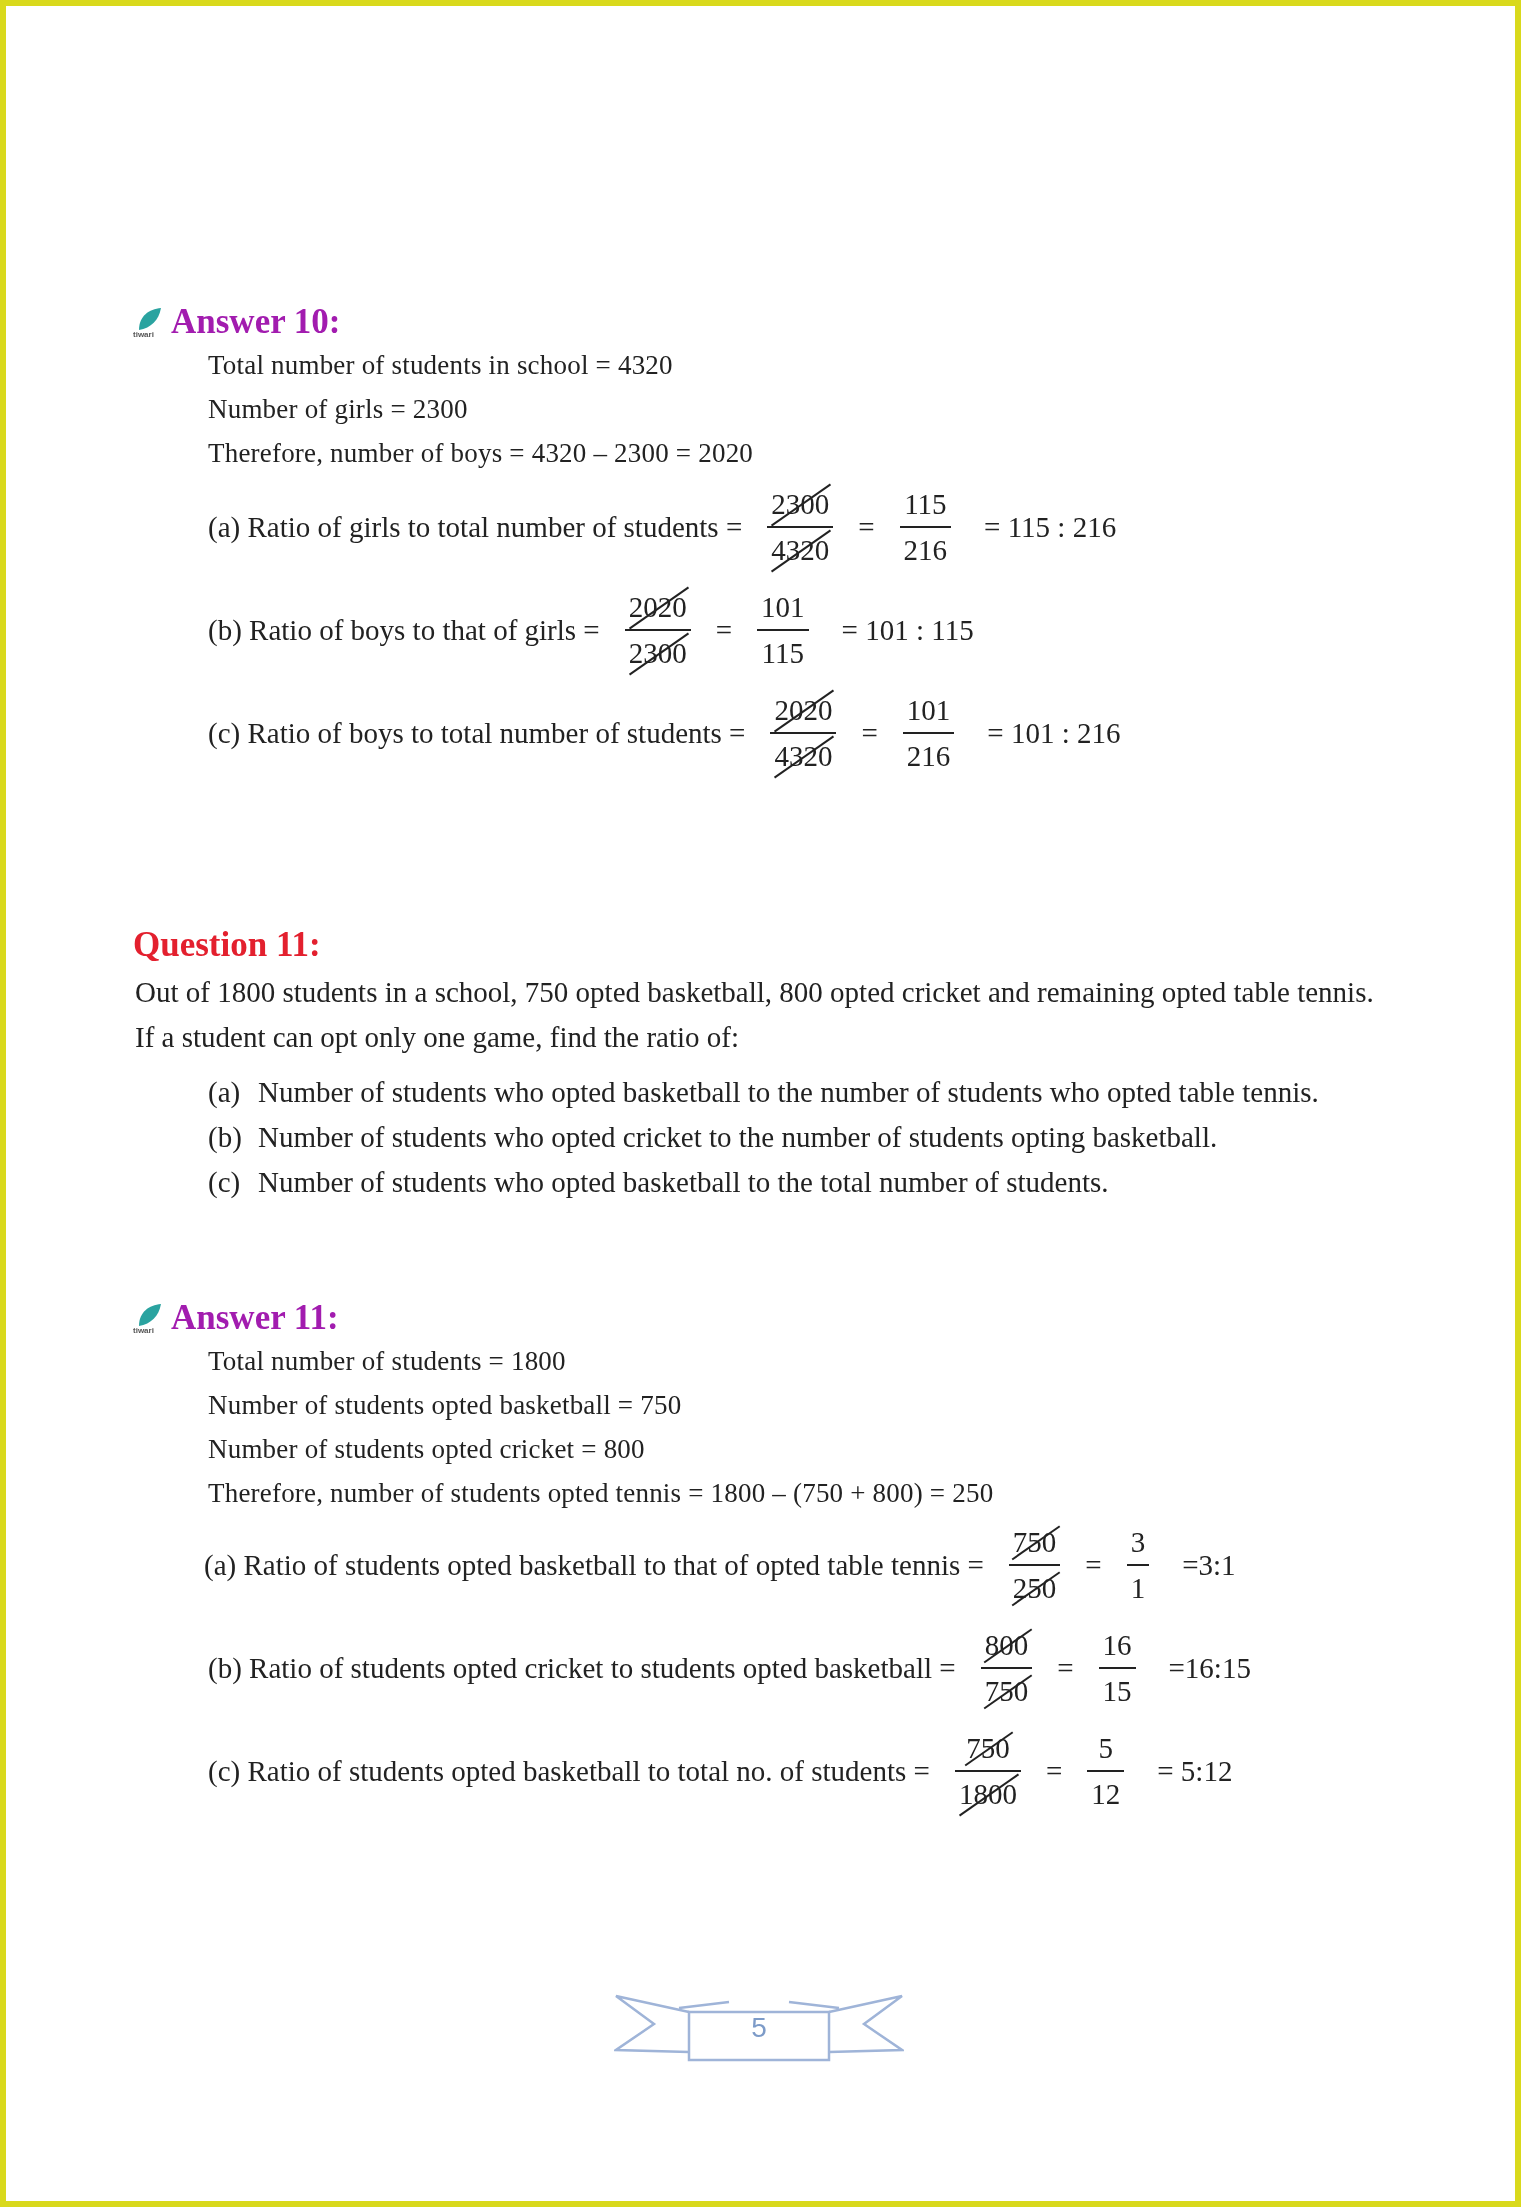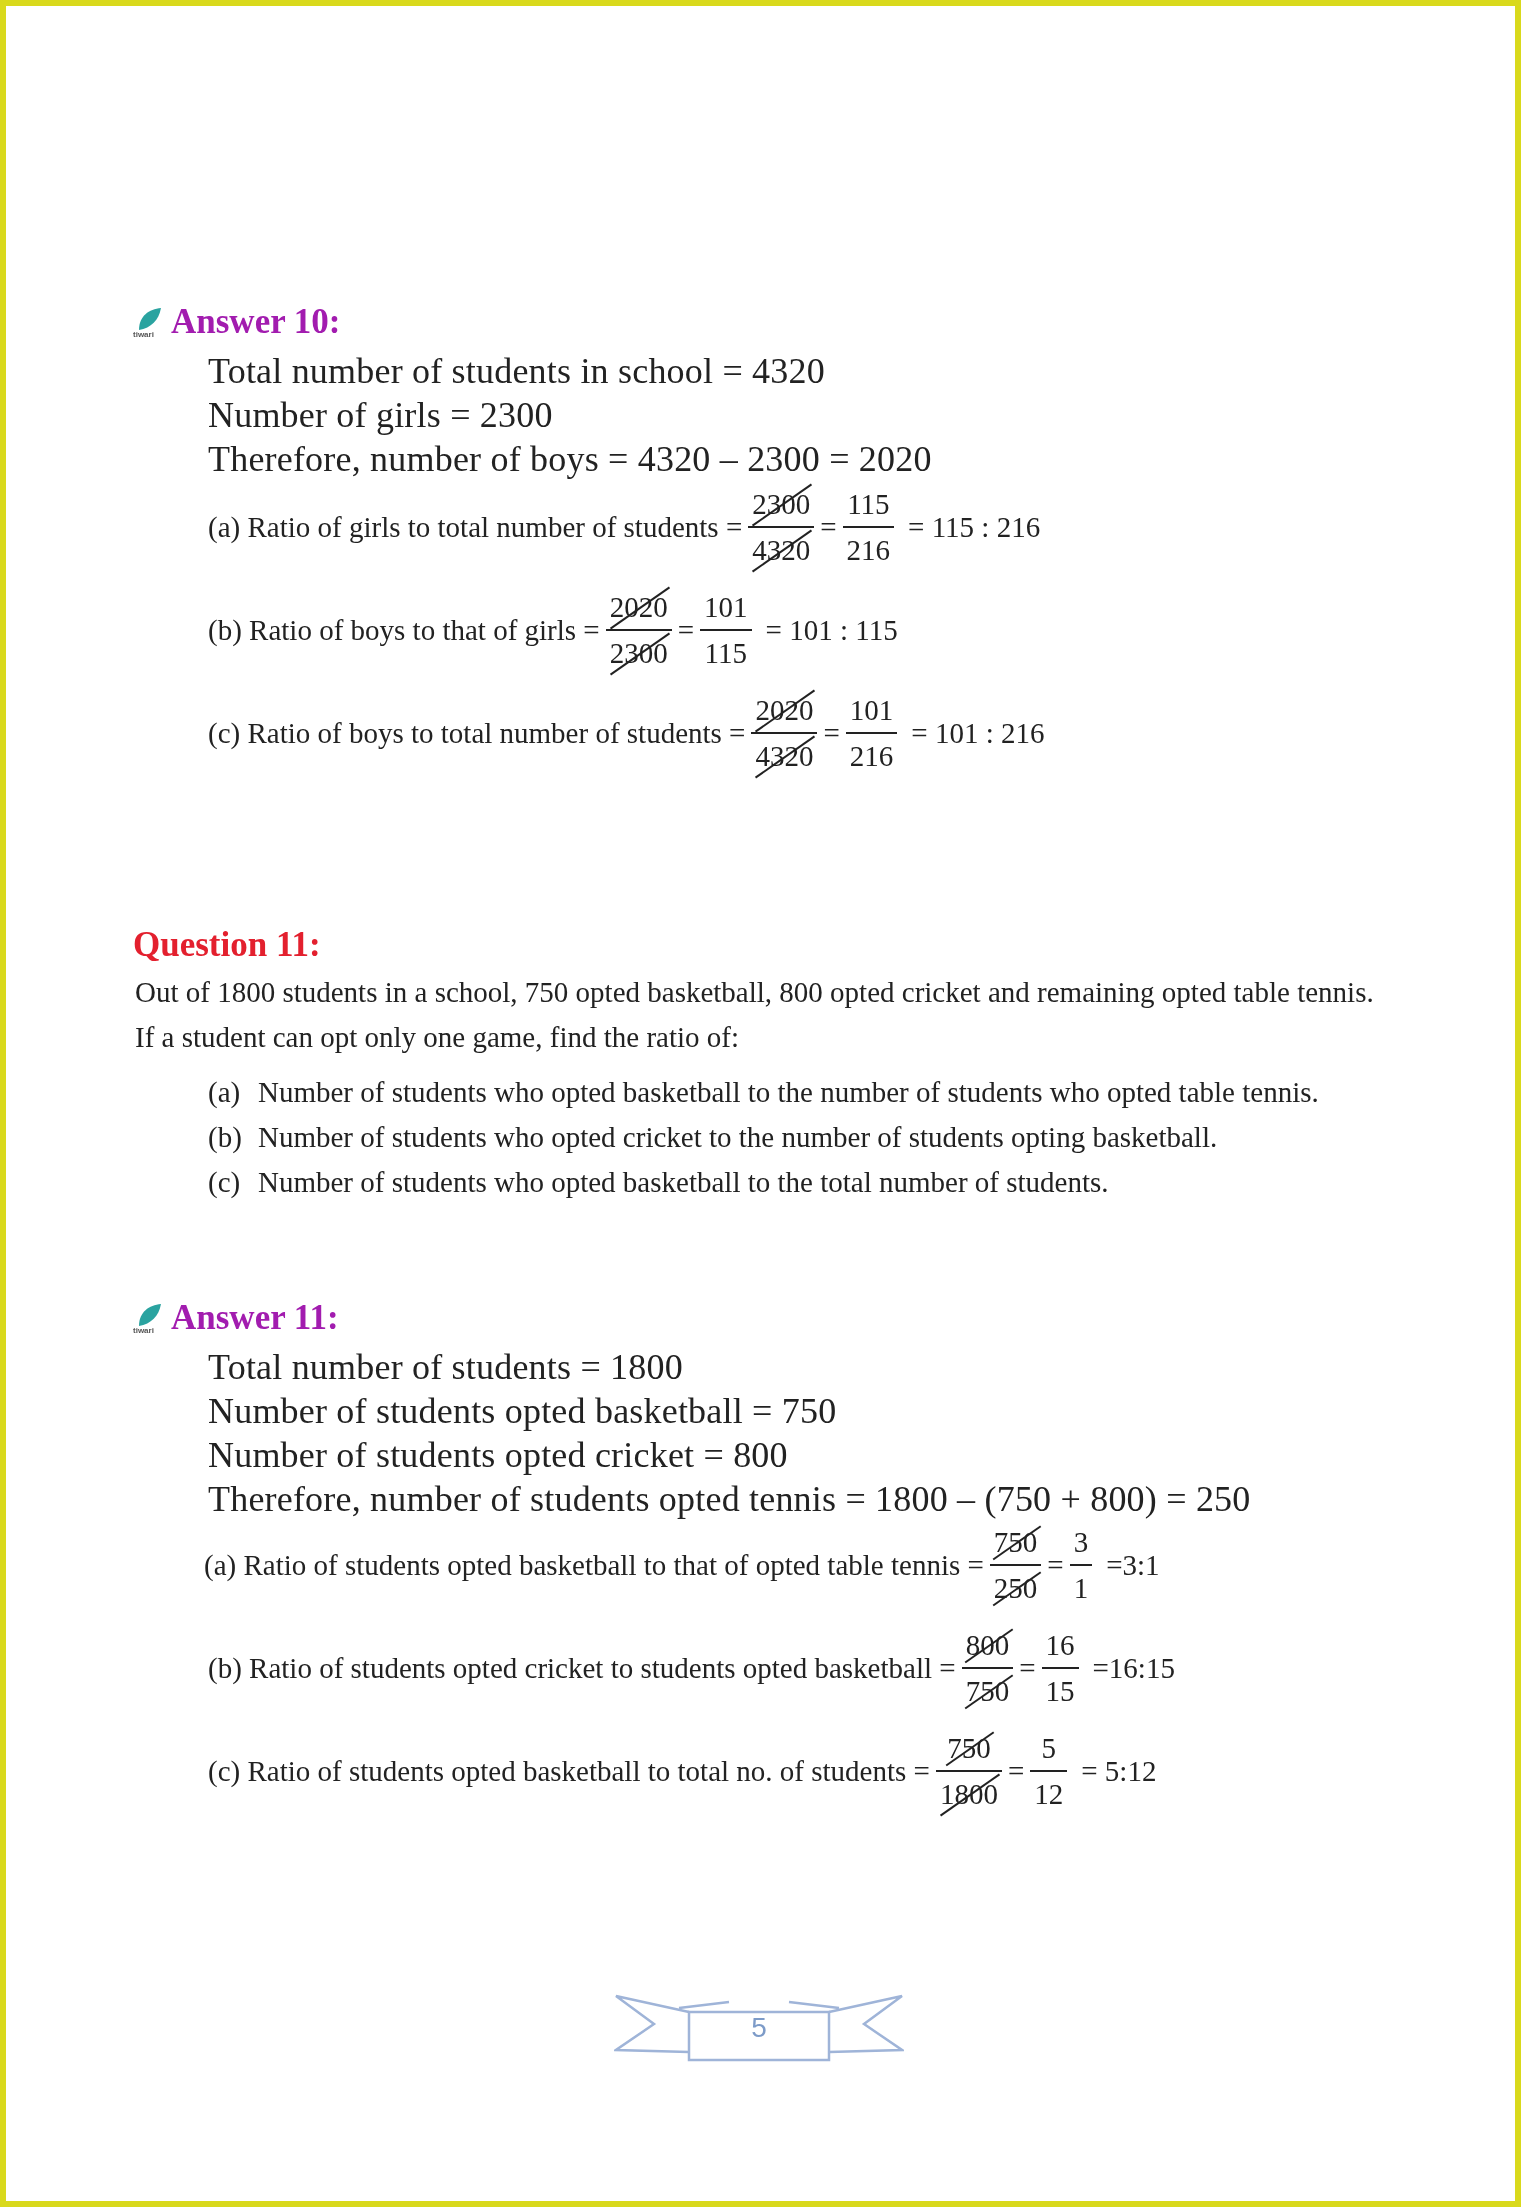--- a/index.html
+++ b/index.html
@@ -4,23 +4,23 @@
 <style>
   html, body { margin:0; padding:0; }
   body { width:1521px; height:2207px; background:#fff; position:relative; overflow:hidden;
          font-family:"Liberation Serif", "DejaVu Serif", serif; color:#222; }
   .frame { position:absolute; left:0; top:0; width:1521px; height:2207px; box-sizing:border-box;
            border:6px solid #d9d91c; }
   .heading { position:absolute; font-weight:bold; font-size:35px; display:flex; align-items:center; }
   .heading.ans { color:#a21caf; }
   .heading.q { color:#e3202e;justify-content:center; }
   .logo { width:30px; height:32px; margin-right:8px; position:relative; }
-  .line { position:absolute; font-size:36px; white-space:nowrap; letter-spacing:0.2px; }
+  .line { position:absolute; font-size:27px; white-space:nowrap; letter-spacing:0.2px; }
   .para { position:absolute; font-size:29px; line-height:45px; }
-  .fracrow { position:absolute; font-size:29px; white-space:nowrap; display:flex; align-items:center; }
+  .fracrow { position:absolute; font-size:29px; white-space:nowrap; display:flex; align-items:center;gap:19px; }
   .frac { display:inline-flex; flex-direction:column; align-items:center; margin:0 6px; vertical-align:middle; }
   .frac .num, .frac .den { display:block; padding:0 4px; line-height:44px; position:relative; }
   .frac .bar { display:block; width:100%; border-top:2px solid #222; }
   .strike::after { content:""; position:absolute; left:-2px; right:-4px; top:50%; border-top:2px solid #222;
                    transform:rotate(-35deg); }
   .list { position:absolute; font-size:29px; line-height:45px; }
   .list .item { display:flex; }
   .list .lbl { width:50px; flex:none; }
   .list .txt { text-align:justify; text-align-last:left; }
   .footer { position:absolute; left:614px; top:1990px; width:290px; height:80px; }

